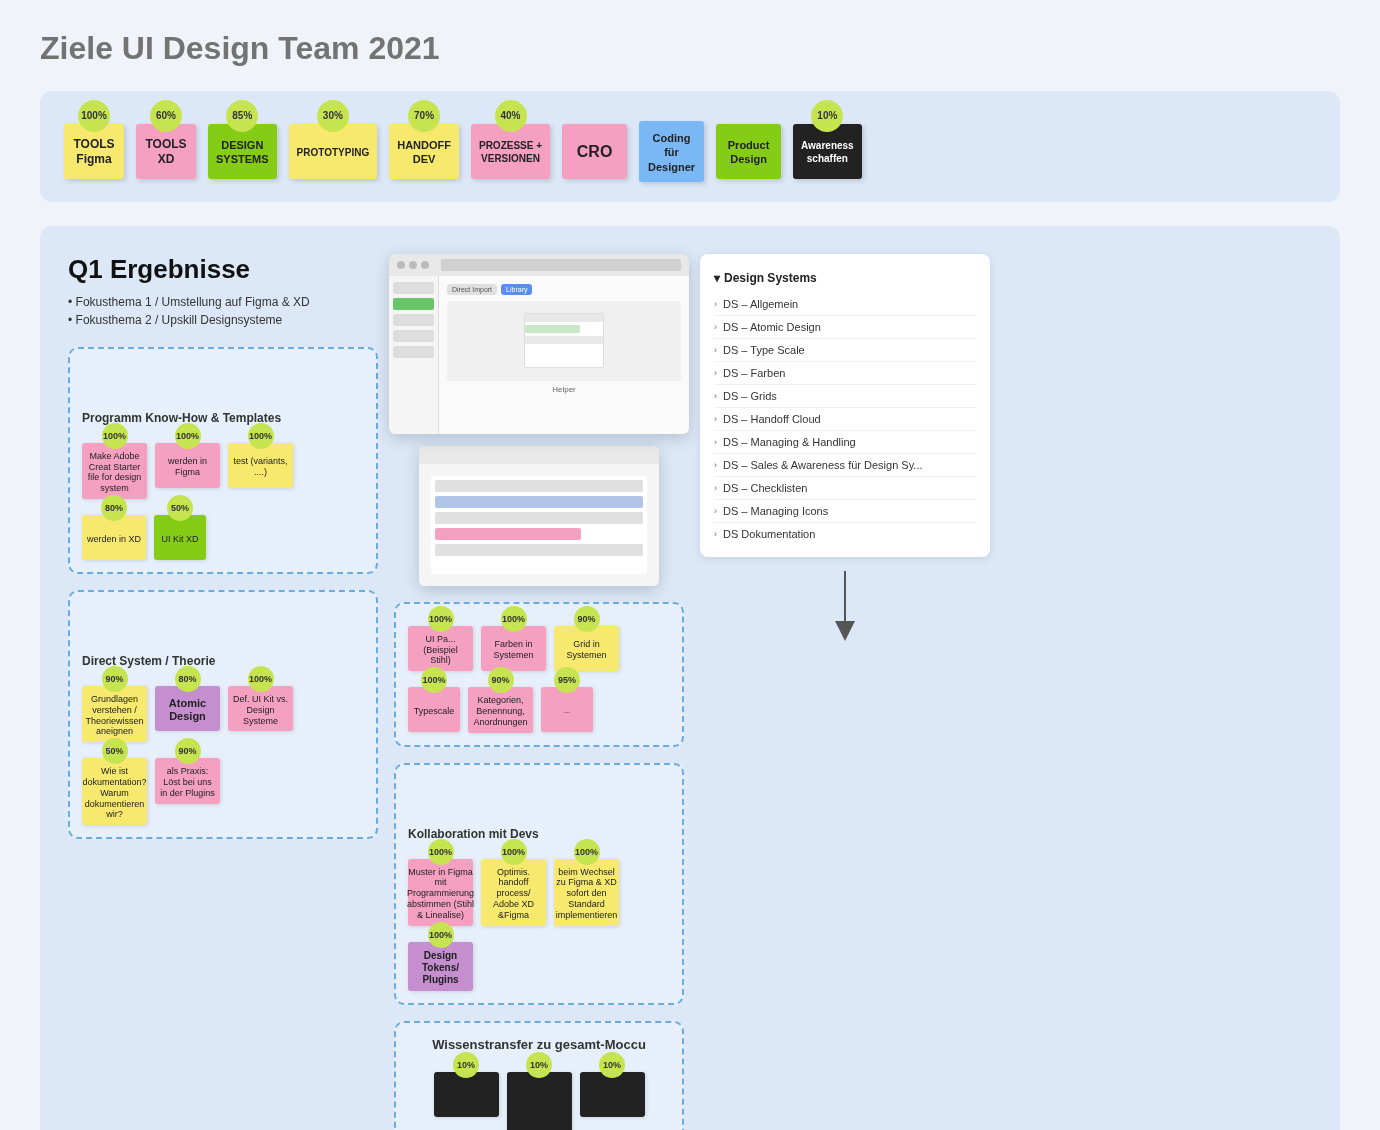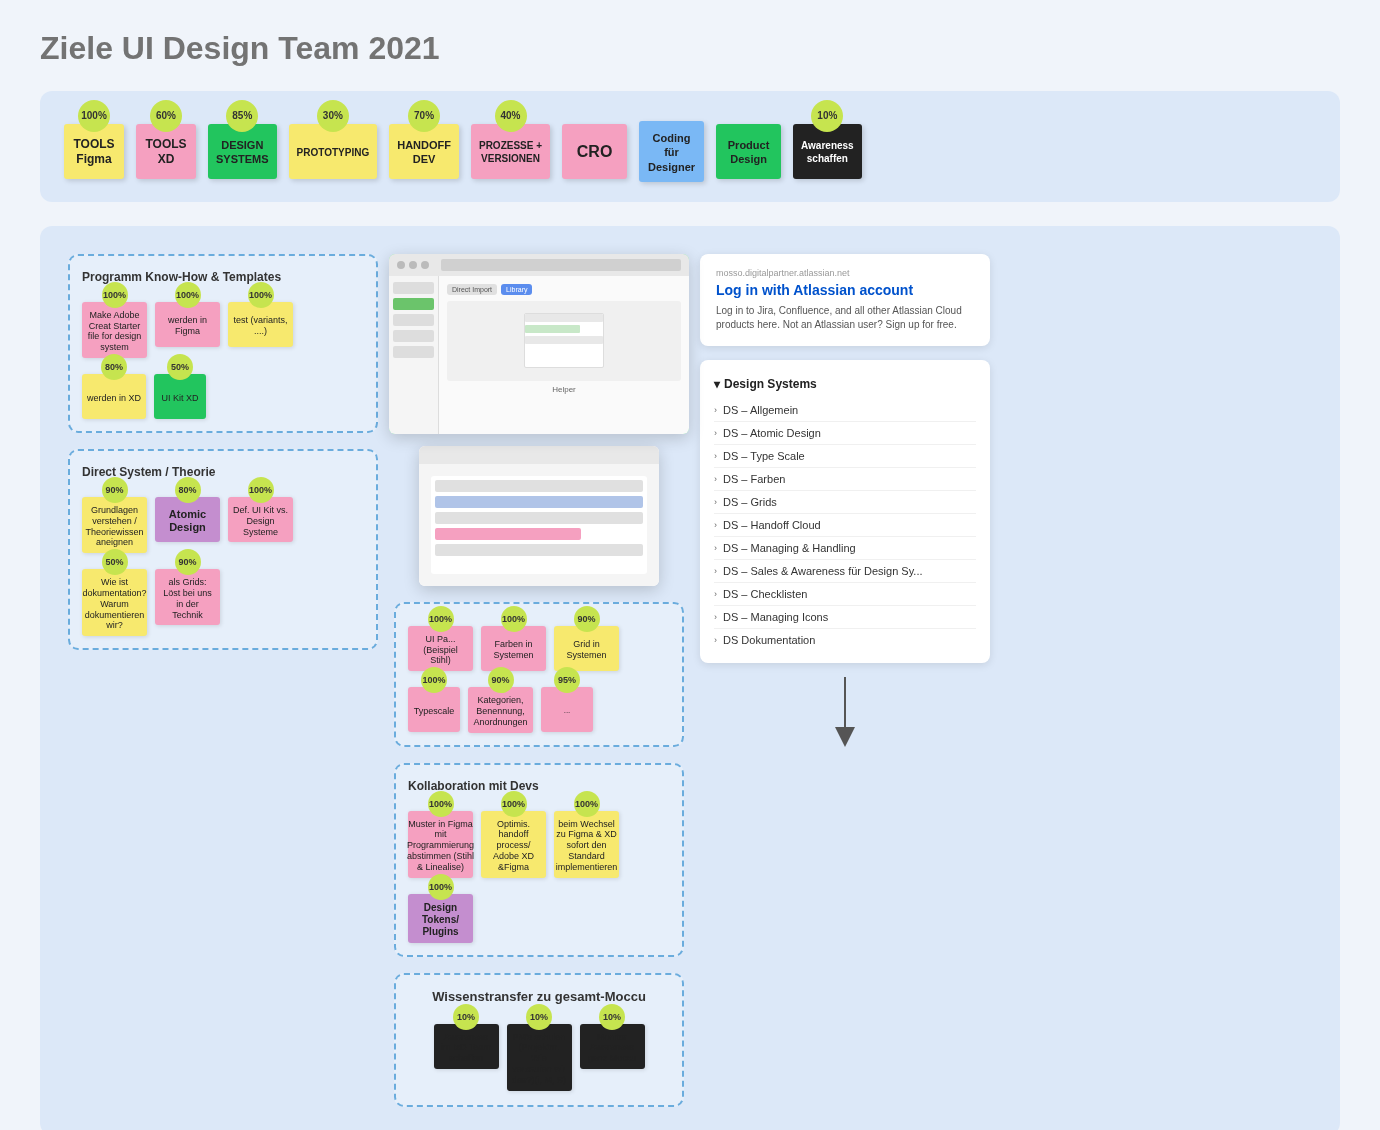--- a/index.html
+++ b/index.html
@@ -67,21 +67,21 @@
       min-height: 55px;
       display: flex;
       align-items: center;
       justify-content: center;
       margin-top: 10px;
       box-shadow: 2px 2px 5px rgba(0,0,0,0.15);
     }
 
     .yellow { background: #f7e96e; }
     .pink { background: #f5a0c0; }
-    .salmon { background: #22c55e; }
+    .salmon { background: #84cc16; }
     .purple { background: #c48ecf; }
     .black-card { background: #222; color: #fff; }
     .blue-card { background: #7ab8f5; }
 
     
     .main-section {
       background: #dce8f8;
       border-radius: 12px;
       padding: 28px 28px 28px 28px;
       display: grid;
@@ -118,20 +118,21 @@
       border-radius: 10px;
       padding: 14px 12px 12px 12px;
       background: rgba(255,255,255,0.3);
     }
 
     .box-title {
       font-size: 12px;
       font-weight: 600;
       color: #333;
       margin-bottom: 10px;
+      margin-top: 48px;
     }
 
     .sticky-row {
       display: flex;
       flex-wrap: wrap;
       gap: 8px;
       align-items: flex-start;
     }
 
     .small-sticky {
@@ -467,20 +468,27 @@
     <div class="sticky-badge">10%</div>
     <div class="sticky-card black-card" style="font-size:10px;min-width:65px;">Awareness<br>schaffen</div>
   </div>
 </div>
 
 <div class="main-section">
   <div class="main-grid" style="display:grid; grid-template-columns: 310px 290px 290px; gap:16px; align-items:start;">
 
     <div class="col-left">
 
+      <div>
+        <div class="q1-title">Q1 Ergebnisse</div>
+        <ul class="q1-bullets">
+          <li>Fokusthema 1 / Umstellung auf Figma &amp; XD</li>
+          <li>Fokusthema 2 / Upskill Designsysteme</li>
+        </ul>
+      </div>
 
       <div class="dashed-box">
         <div class="box-title">Programm Know-How &amp; Templates</div>
         <div class="sticky-row">
 
           <div class="small-sticky">
             <div class="small-badge">100%</div>
             <div class="small-card pink">Make Adobe Creat Starter file for design system</div>
           </div>
 
@@ -520,21 +528,21 @@
           <div class="small-sticky">
             <div class="small-badge">100%</div>
             <div class="small-card pink">Def. UI Kit vs. Design Systeme</div>
           </div>
           <div class="small-sticky">
             <div class="small-badge">50%</div>
             <div class="small-card yellow">Wie ist dokumentation? Warum dokumentieren wir?</div>
           </div>
           <div class="small-sticky">
             <div class="small-badge">90%</div>
-            <div class="small-card pink">als Grids: Löst bei uns in der Technik</div>
+            <div class="small-card pink">als Praxis: Löst bei uns in der Plugins</div>
           </div>
         </div>
       </div>
     </div>
 
     <div class="col-middle">
 
       <div style="display:flex;flex-direction:column;align-items:center;gap:8px;">
         <div class="figma-screenshot">
           <div class="figma-header">
@@ -647,25 +655,20 @@
           <div class="small-sticky">
             <div class="small-badge">10%</div>
             <div class="small-card black-card">Monitor Awareness ganz Moccu</div>
           </div>
         </div>
       </div>
     </div>
 
     <div class="col-right">
 
-      <div class="atlassian-card">
-        <div class="atlassian-url">mosso.digitalpartner.atlassian.net</div>
-        <div class="atlassian-title">Log in with Atlassian account</div>
-        <div class="atlassian-desc">Log in to Jira, Confluence, and all other Atlassian Cloud products here. Not an Atlassian user? Sign up for free.</div>
-      </div>
 
       <div class="design-systems-panel">
         <div class="ds-parent">
           <span>▾</span>
           <span>Design Systems</span>
         </div>
         <div class="ds-item">
           <span class="ds-chevron">›</span>
           <span>DS – Allgemein</span>
         </div>

